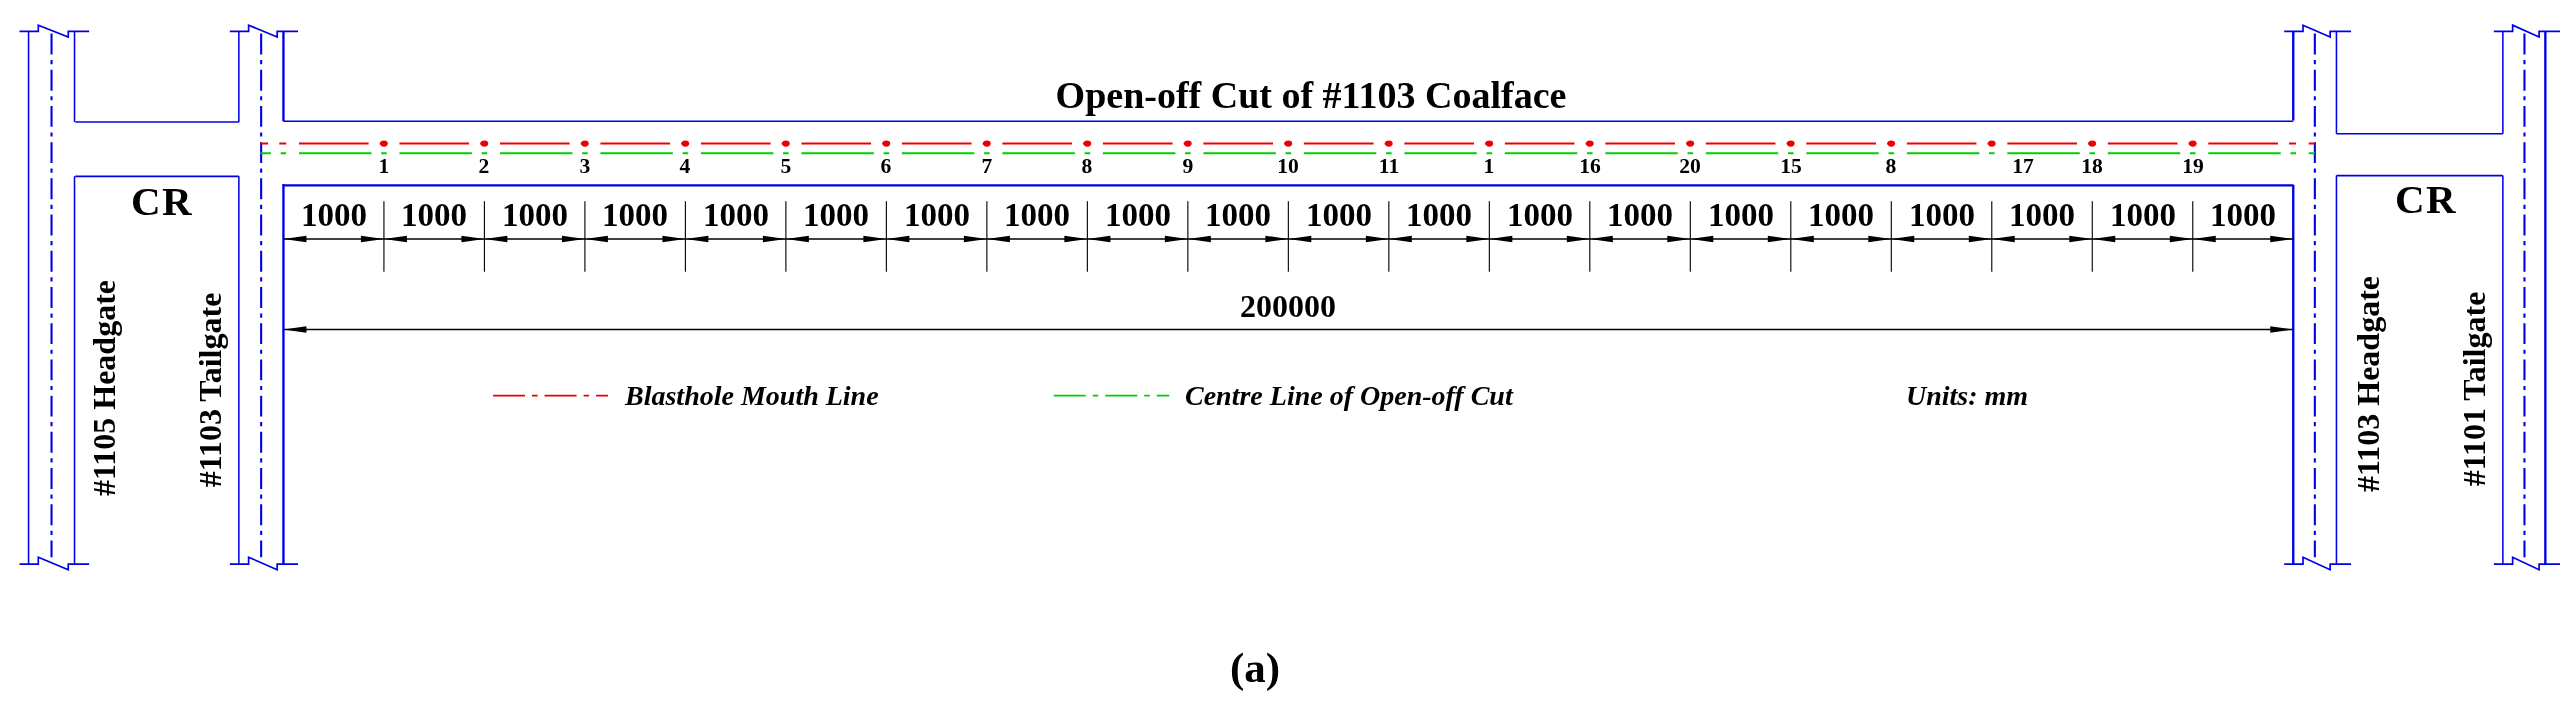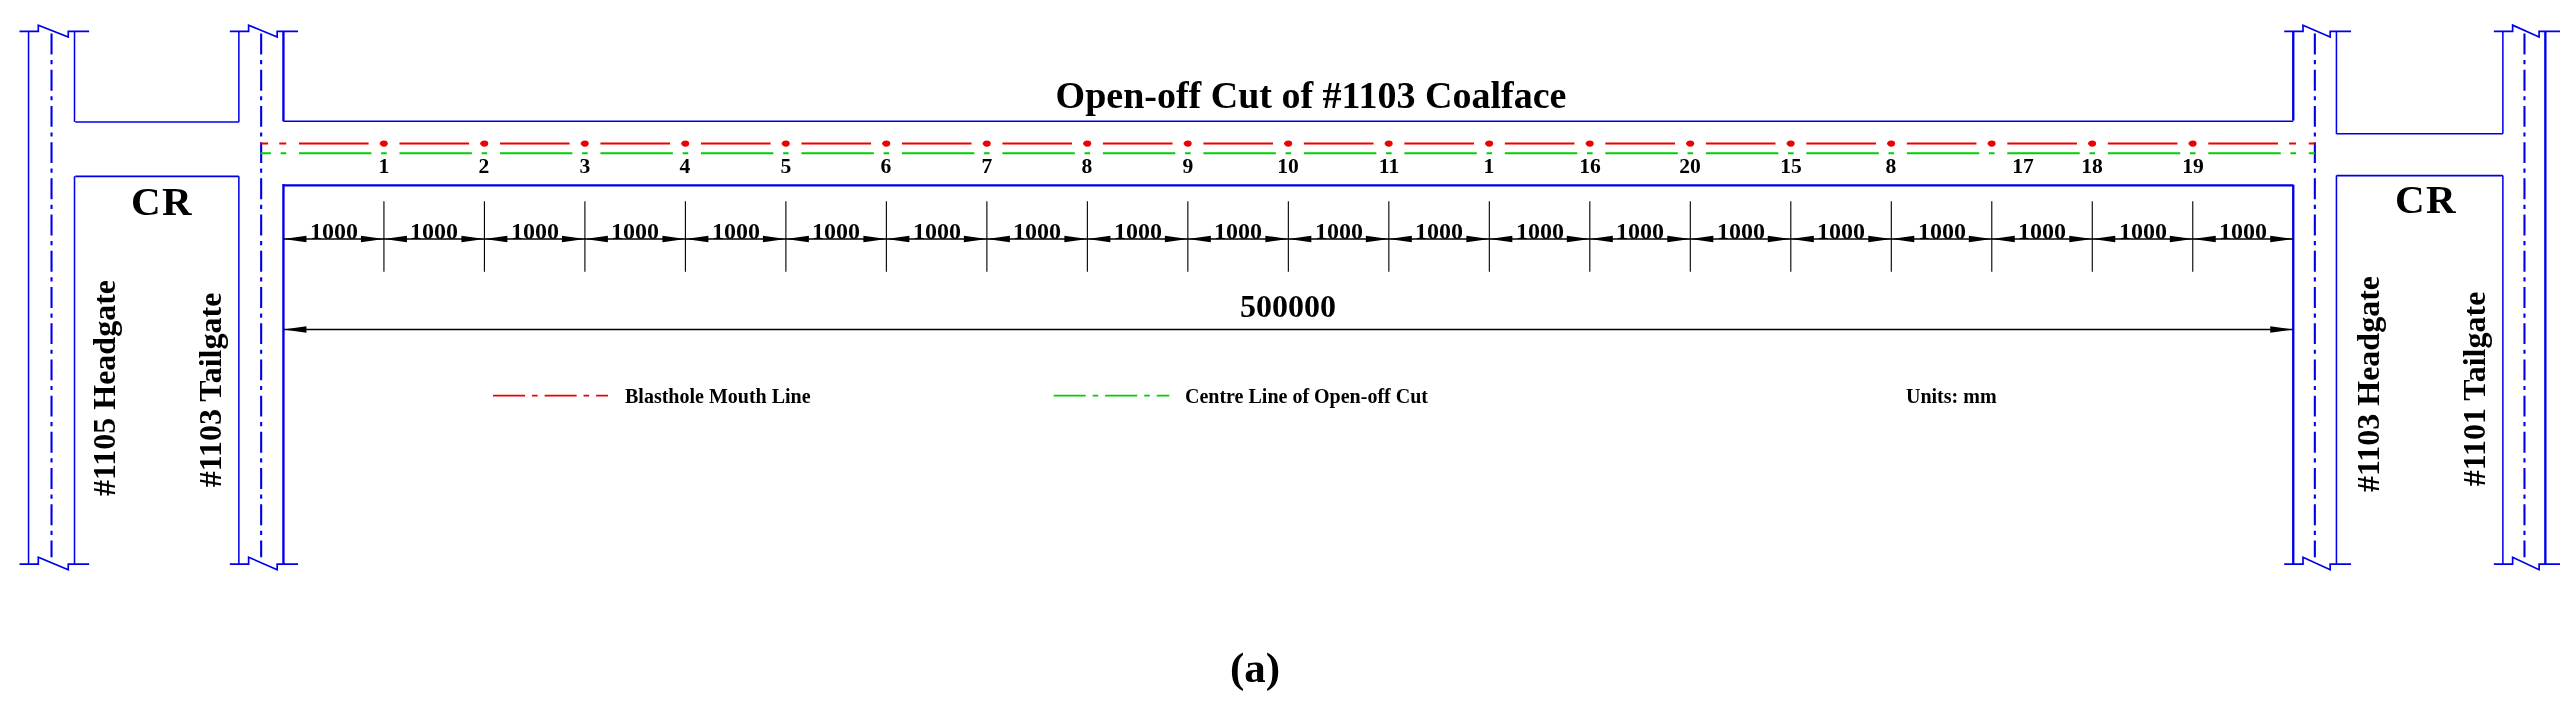--- a/index.html
+++ b/index.html
@@ -7,23 +7,23 @@
     position:relative;
     width:2576px;height:714px;
     background:#ffffff;
     font-family:"Liberation Serif", serif;
     overflow:hidden;
   }
   .canvas svg{position:absolute;left:0;top:0;}
   .lbl{position:absolute;white-space:nowrap;color:#000;font-weight:bold;}
   .title{font-size:38px;transform:translate(-50%,-50%);}
   .num{font-size:21.6px;transform:translate(-50%,-50%);}
-  .seg{font-size:24px;transform:translate(-50%,-50%);margin-top:16px;}
+  .seg{font-size:33px;transform:translate(-50%,-50%);}
   .total{font-size:32px;transform:translate(-50%,-50%);}
-  .legend-text{font-size:20px;transform:translateY(-50%);}
+  .legend-text{font-size:28px;transform:translateY(-50%);font-style:italic;}
   .cr{font-size:41px;transform:translate(-50%,-50%);letter-spacing:1.4px;}
   .vert{font-size:32px;transform:translate(-50%,-50%) rotate(-90deg);}
   .caption{font-size:43px;transform:translate(-50%,-50%);}
 </style>
 </head>
 <body>
 
 <div class="canvas">
 
   <svg id="draw" width="2576" height="714" viewBox="0 0 3699 1025">
@@ -163,21 +163,21 @@
       <polygon points="2860.1000000000004,343 2893.1000000000004,338.3 2893.1000000000004,347.7" fill="#000"></polygon>
       <polygon points="3004.4000000000005,343 2971.4000000000005,338.3 2971.4000000000005,347.7" fill="#000"></polygon>
       <polygon points="3004.4,343 3037.4,338.3 3037.4,347.7" fill="#000"></polygon>
       <polygon points="3148.7000000000003,343 3115.7000000000003,338.3 3115.7000000000003,347.7" fill="#000"></polygon>
       <polygon points="3148.7000000000003,343 3181.7000000000003,338.3 3181.7000000000003,347.7" fill="#000"></polygon>
       <polygon points="3293.0000000000005,343 3260.0000000000005,338.3 3260.0000000000005,347.7" fill="#000"></polygon>
     </svg>
 
   <div class="lbl title" style="left:1311px;top:95px;">Open-off Cut of #1103 Coalface</div>
 
-  <div class="lbl total" style="left:1288px;top:306px;">500000</div>
+  <div class="lbl total" style="left:1288px;top:306px;">200000</div>
 
   <div class="lbl legend-text" style="left:625px;top:396px;">Blasthole Mouth Line</div>
   <div class="lbl legend-text" style="left:1185px;top:396px;">Centre Line of Open-off Cut</div>
   <div class="lbl legend-text" style="left:1906px;top:396px;">Units: mm</div>
 
   <div class="lbl cr" style="left:162px;top:201px;">CR</div>
   <div class="lbl cr" style="left:2426px;top:199px;">CR</div>
 
   <div class="lbl vert" style="left:104px;top:388px;">#1105 Headgate</div>
   <div class="lbl vert" style="left:210px;top:390px;">#1103 Tailgate</div>

